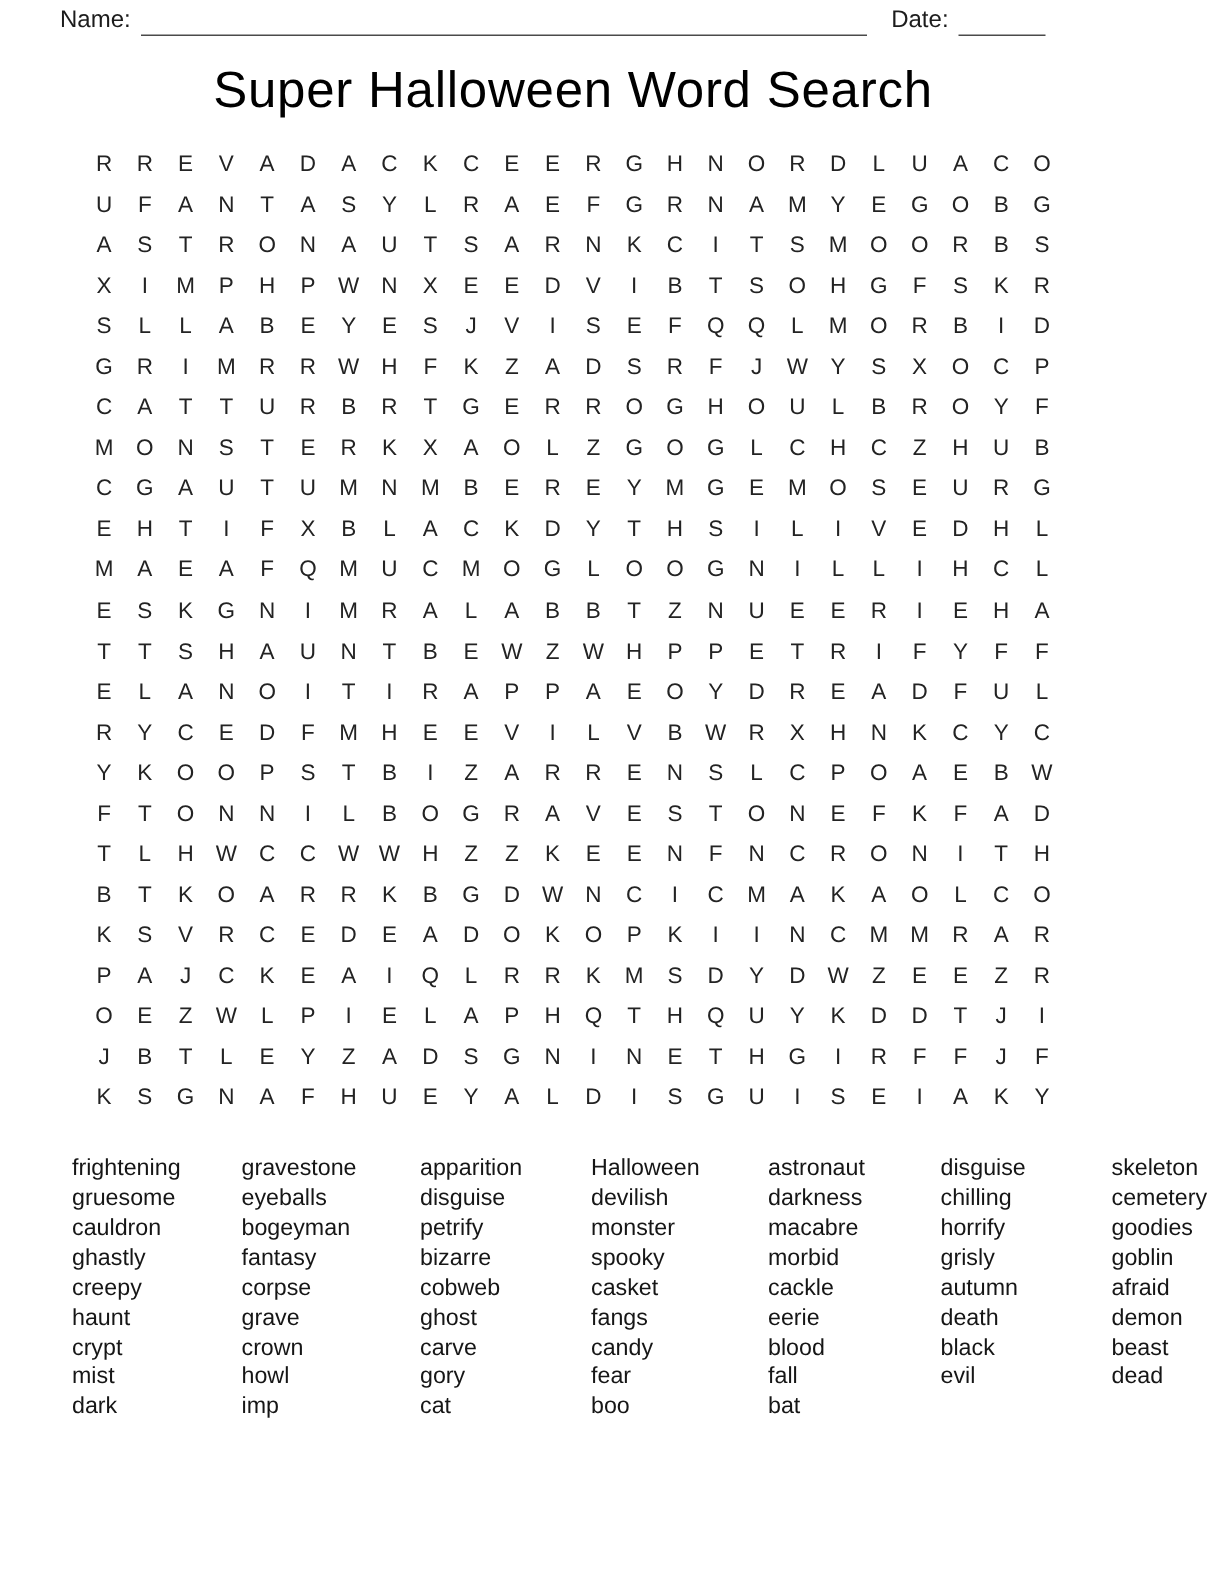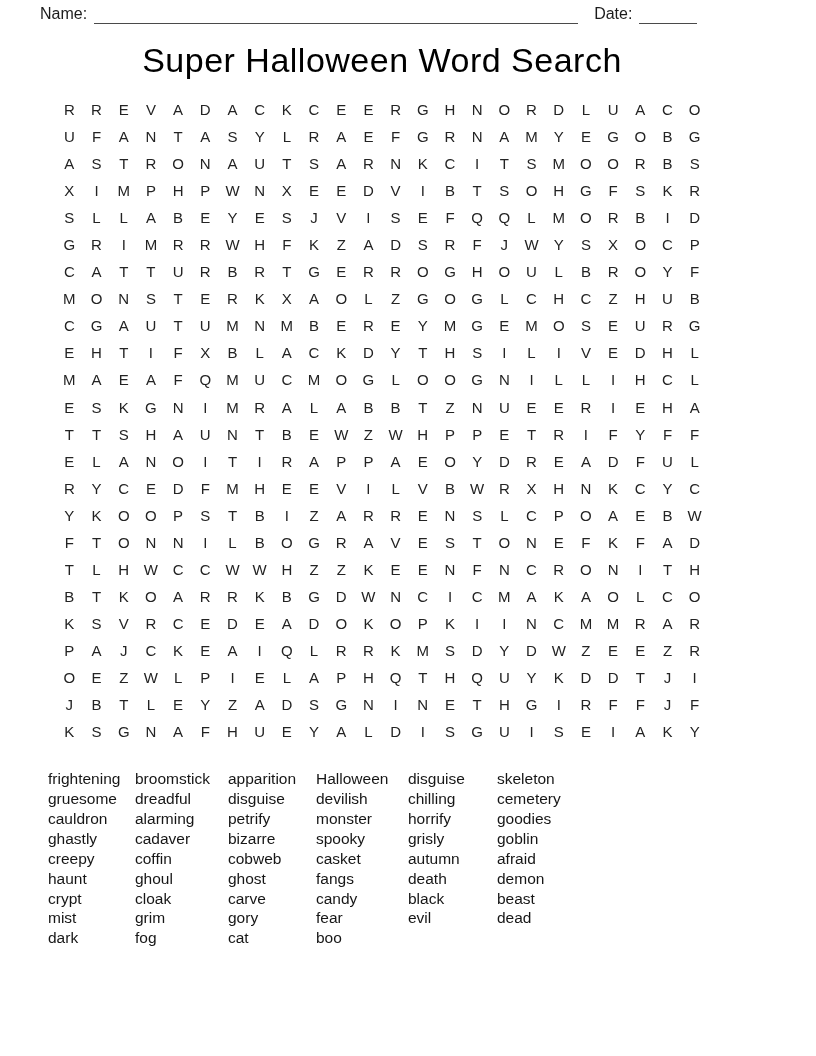--- a/index.html
+++ b/index.html
@@ -54,20 +54,21 @@
   }
   .cell { text-align: center; }
 
   
   .words {
     display: grid;
     grid-template-columns: 87px 93px 88px 92px 89px 88px 93px auto;
     margin: 24px 0 0 48px;
     font-size: 15.5px;
     color: #161616;
+    gap: 26px;
   }
   .word { line-height: 19.9px; white-space: nowrap; }
 </style>
 </head>
 <body>
 
 <div class="page">
 
   <div class="header">
     <span class="label">Name:</span>
@@ -663,29 +664,29 @@
         <div class="word">gruesome</div>
         <div class="word">cauldron</div>
         <div class="word">ghastly</div>
         <div class="word">creepy</div>
         <div class="word">haunt</div>
         <div class="word">crypt</div>
         <div class="word">mist</div>
         <div class="word">dark</div>
       </div>
       <div class="word-col">
-        <div class="word">broomstick</div>
-        <div class="word">dreadful</div>
-        <div class="word">alarming</div>
-        <div class="word">cadaver</div>
-        <div class="word">coffin</div>
-        <div class="word">ghoul</div>
-        <div class="word">cloak</div>
-        <div class="word">grim</div>
-        <div class="word">fog</div>
+        <div class="word">gravestone</div>
+        <div class="word">eyeballs</div>
+        <div class="word">bogeyman</div>
+        <div class="word">fantasy</div>
+        <div class="word">corpse</div>
+        <div class="word">grave</div>
+        <div class="word">crown</div>
+        <div class="word">howl</div>
+        <div class="word">imp</div>
       </div>
       <div class="word-col">
         <div class="word">apparition</div>
         <div class="word">disguise</div>
         <div class="word">petrify</div>
         <div class="word">bizarre</div>
         <div class="word">cobweb</div>
         <div class="word">ghost</div>
         <div class="word">carve</div>
         <div class="word">gory</div>
@@ -696,20 +697,31 @@
         <div class="word">devilish</div>
         <div class="word">monster</div>
         <div class="word">spooky</div>
         <div class="word">casket</div>
         <div class="word">fangs</div>
         <div class="word">candy</div>
         <div class="word">fear</div>
         <div class="word">boo</div>
       </div>
       <div class="word-col">
+        <div class="word">astronaut</div>
+        <div class="word">darkness</div>
+        <div class="word">macabre</div>
+        <div class="word">morbid</div>
+        <div class="word">cackle</div>
+        <div class="word">eerie</div>
+        <div class="word">blood</div>
+        <div class="word">fall</div>
+        <div class="word">bat</div>
+      </div>
+      <div class="word-col">
         <div class="word">disguise</div>
         <div class="word">chilling</div>
         <div class="word">horrify</div>
         <div class="word">grisly</div>
         <div class="word">autumn</div>
         <div class="word">death</div>
         <div class="word">black</div>
         <div class="word">evil</div>
       </div>
       <div class="word-col">

